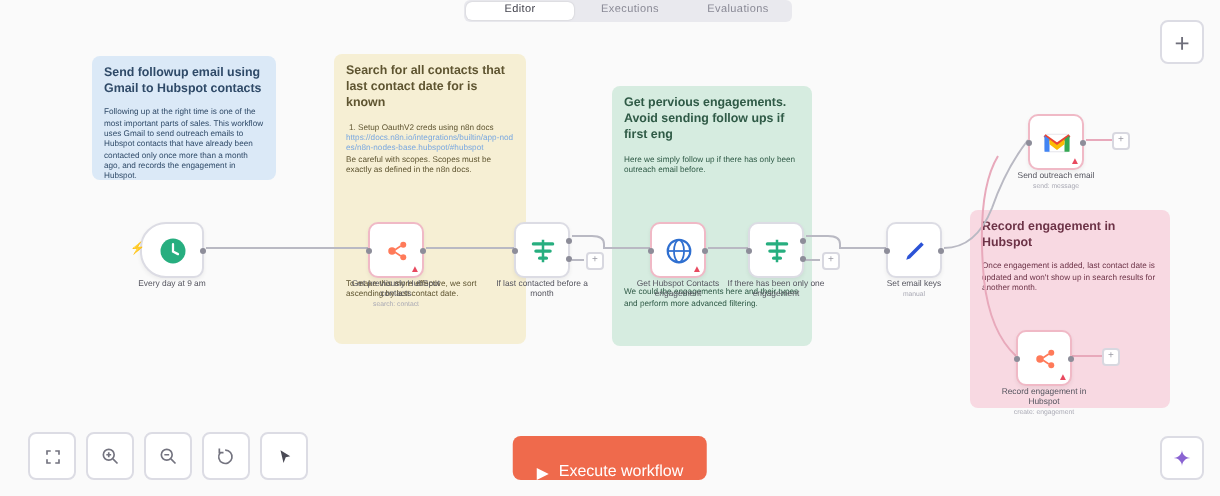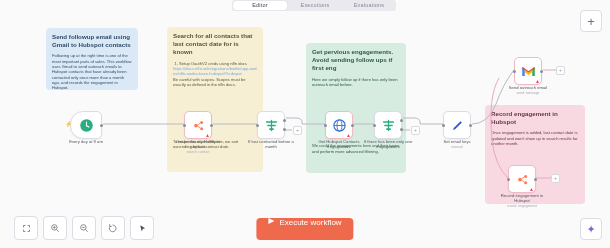--- a/index.html
+++ b/index.html
@@ -71,21 +71,21 @@
   .ico{width:15px;height:15px;display:block;}
 
   
   #bottom-toolbar{position:absolute;left:14px;bottom:8px;display:flex;gap:5px;z-index:30;}
   #bottom-toolbar .tb{width:22px;height:22px;background:#fff;border:1px solid #dcdce4;
       border-radius:4px;display:flex;align-items:center;justify-content:center;color:#73737f;}
 
   
   #execute-workflow-button{position:absolute;left:50%;transform:translateX(-50%);bottom:8px;
       background:#ef6a4c;color:#fff;border:none;border-radius:4px;height:22px;
-      padding:0 12px;display:flex;align-items:flex-start;gap:5px;font-size:8px;
+      padding:0 12px;display:flex;align-items:flex-end;gap:5px;font-size:8px;
       font-family:"Liberation Sans", sans-serif;cursor:pointer;}
   #execute-workflow-button .tri{width:0;height:0;border-left:6px solid #fff;
       border-top:3.5px solid transparent;border-bottom:3.5px solid transparent;}
 </style>
 </head>
 <body>
 
 <div id="canvas">
 
   <div class="tabbar">

